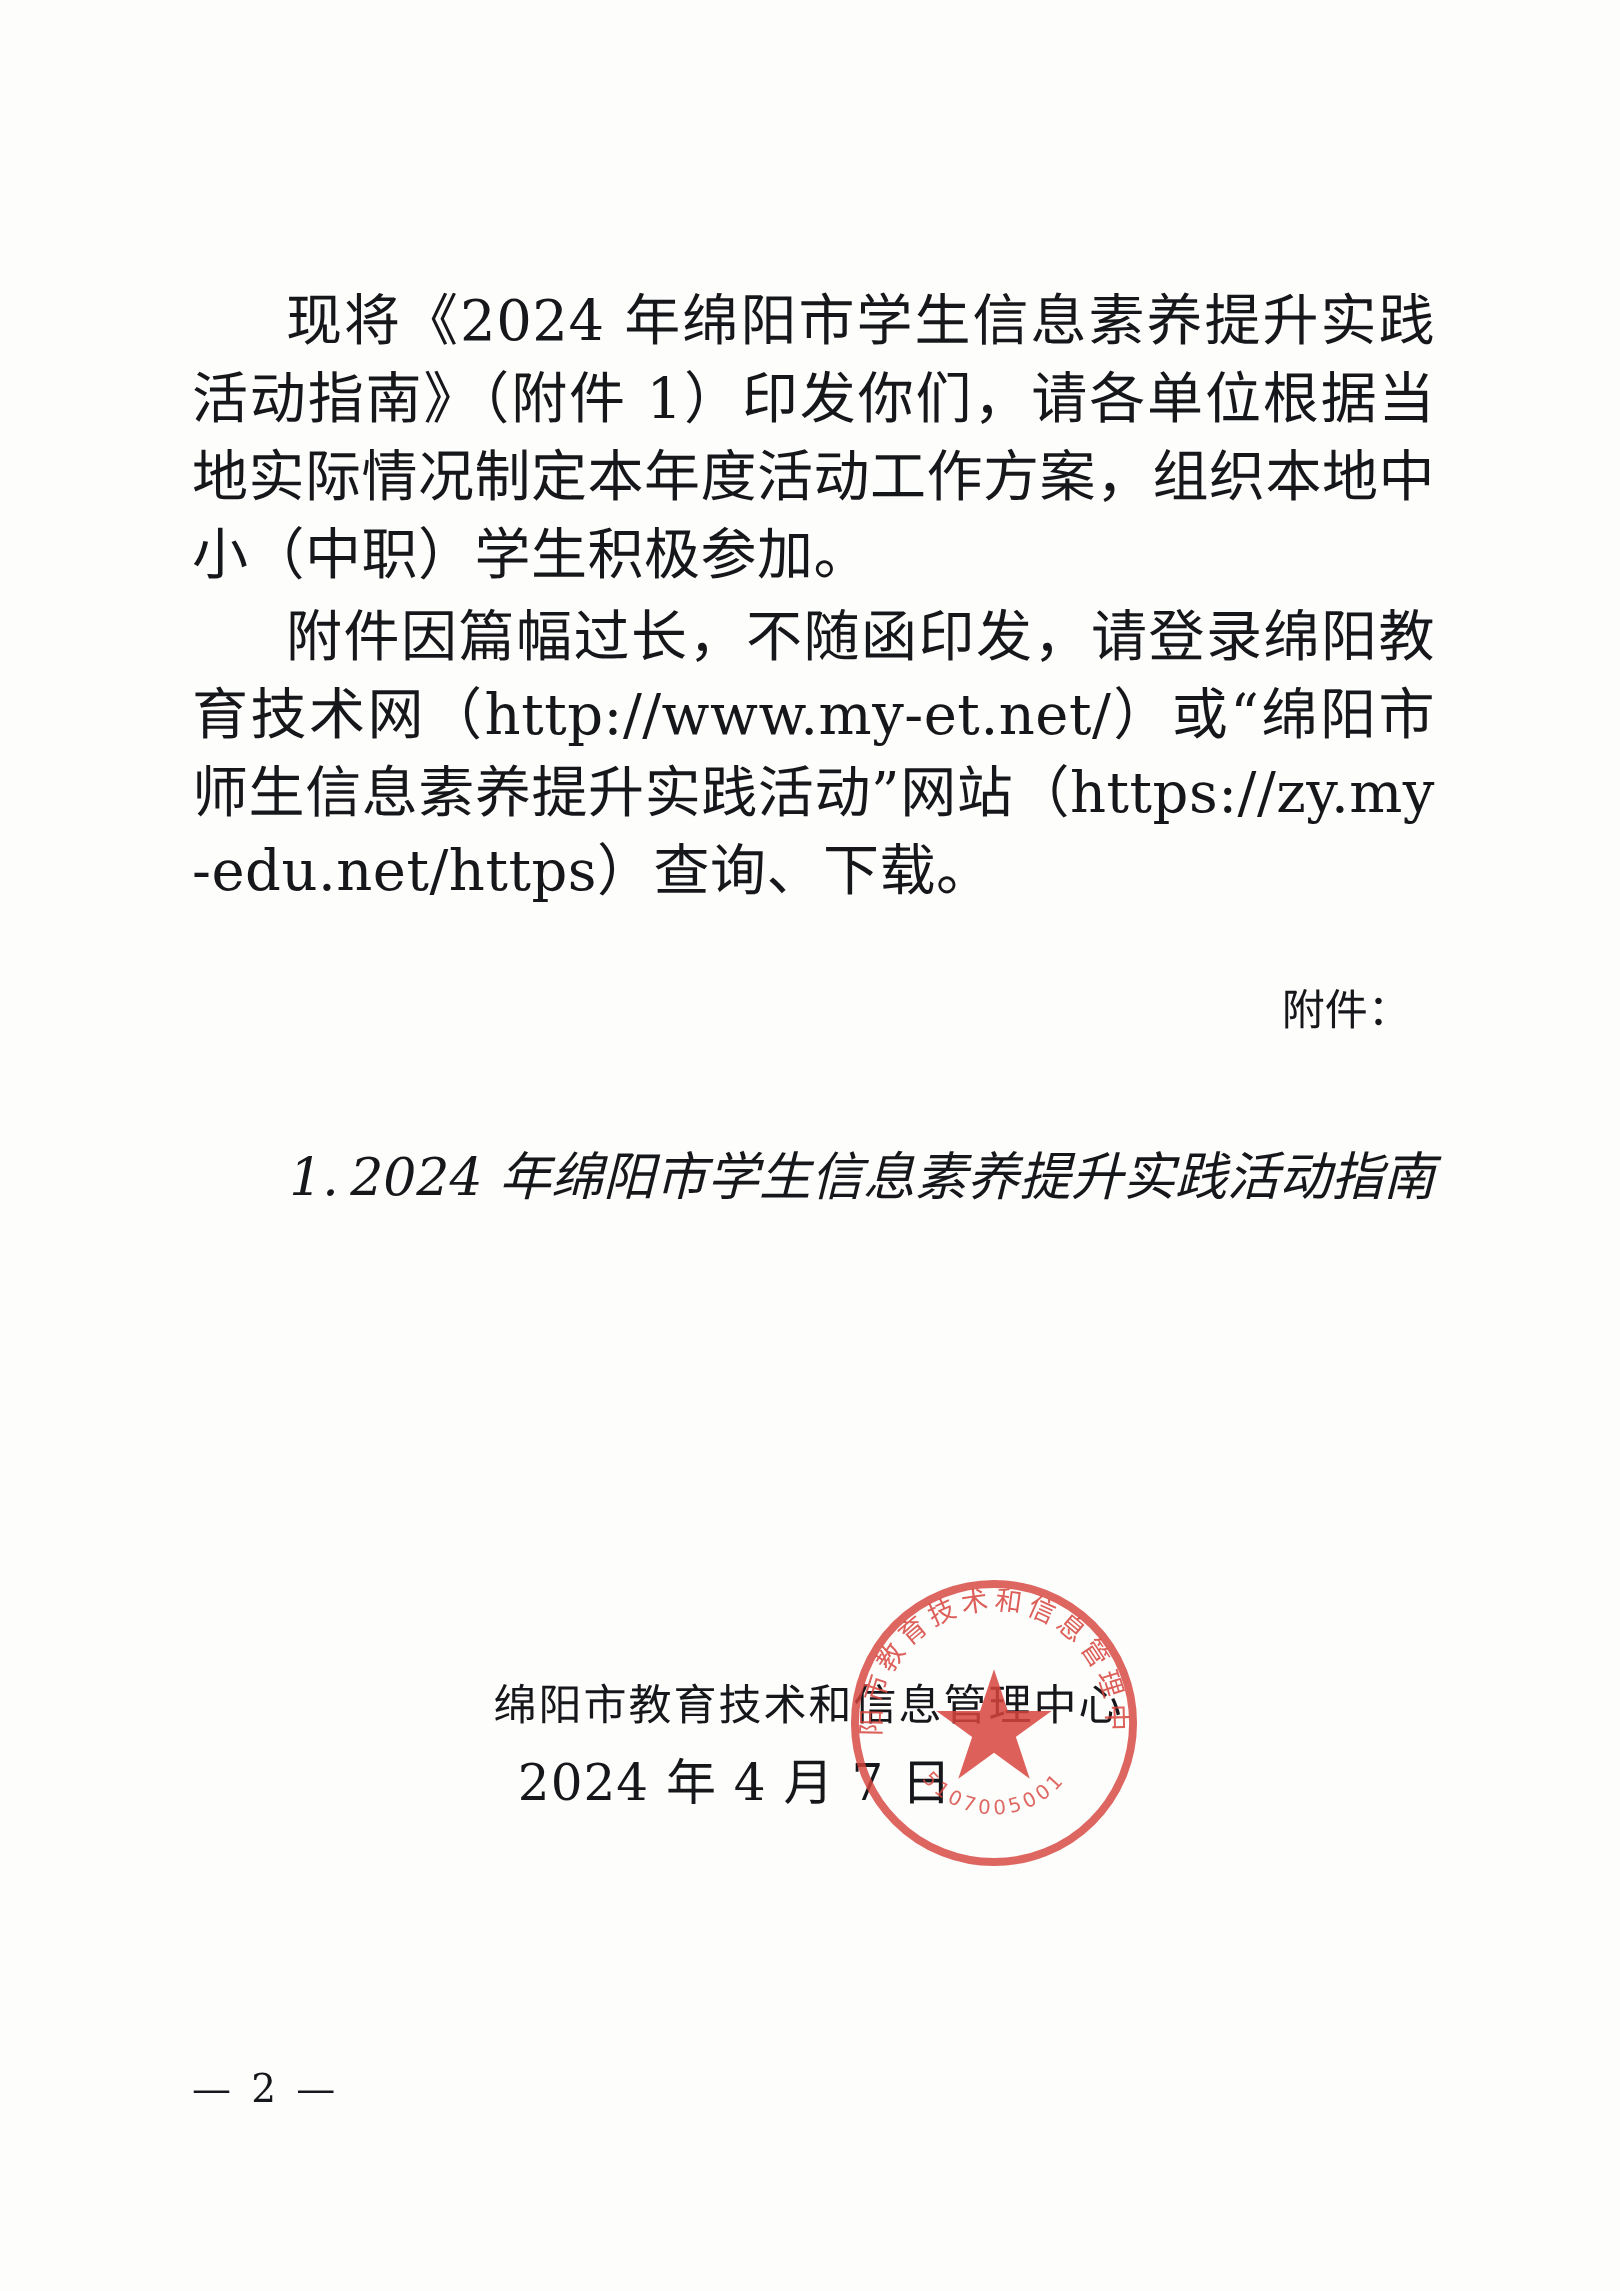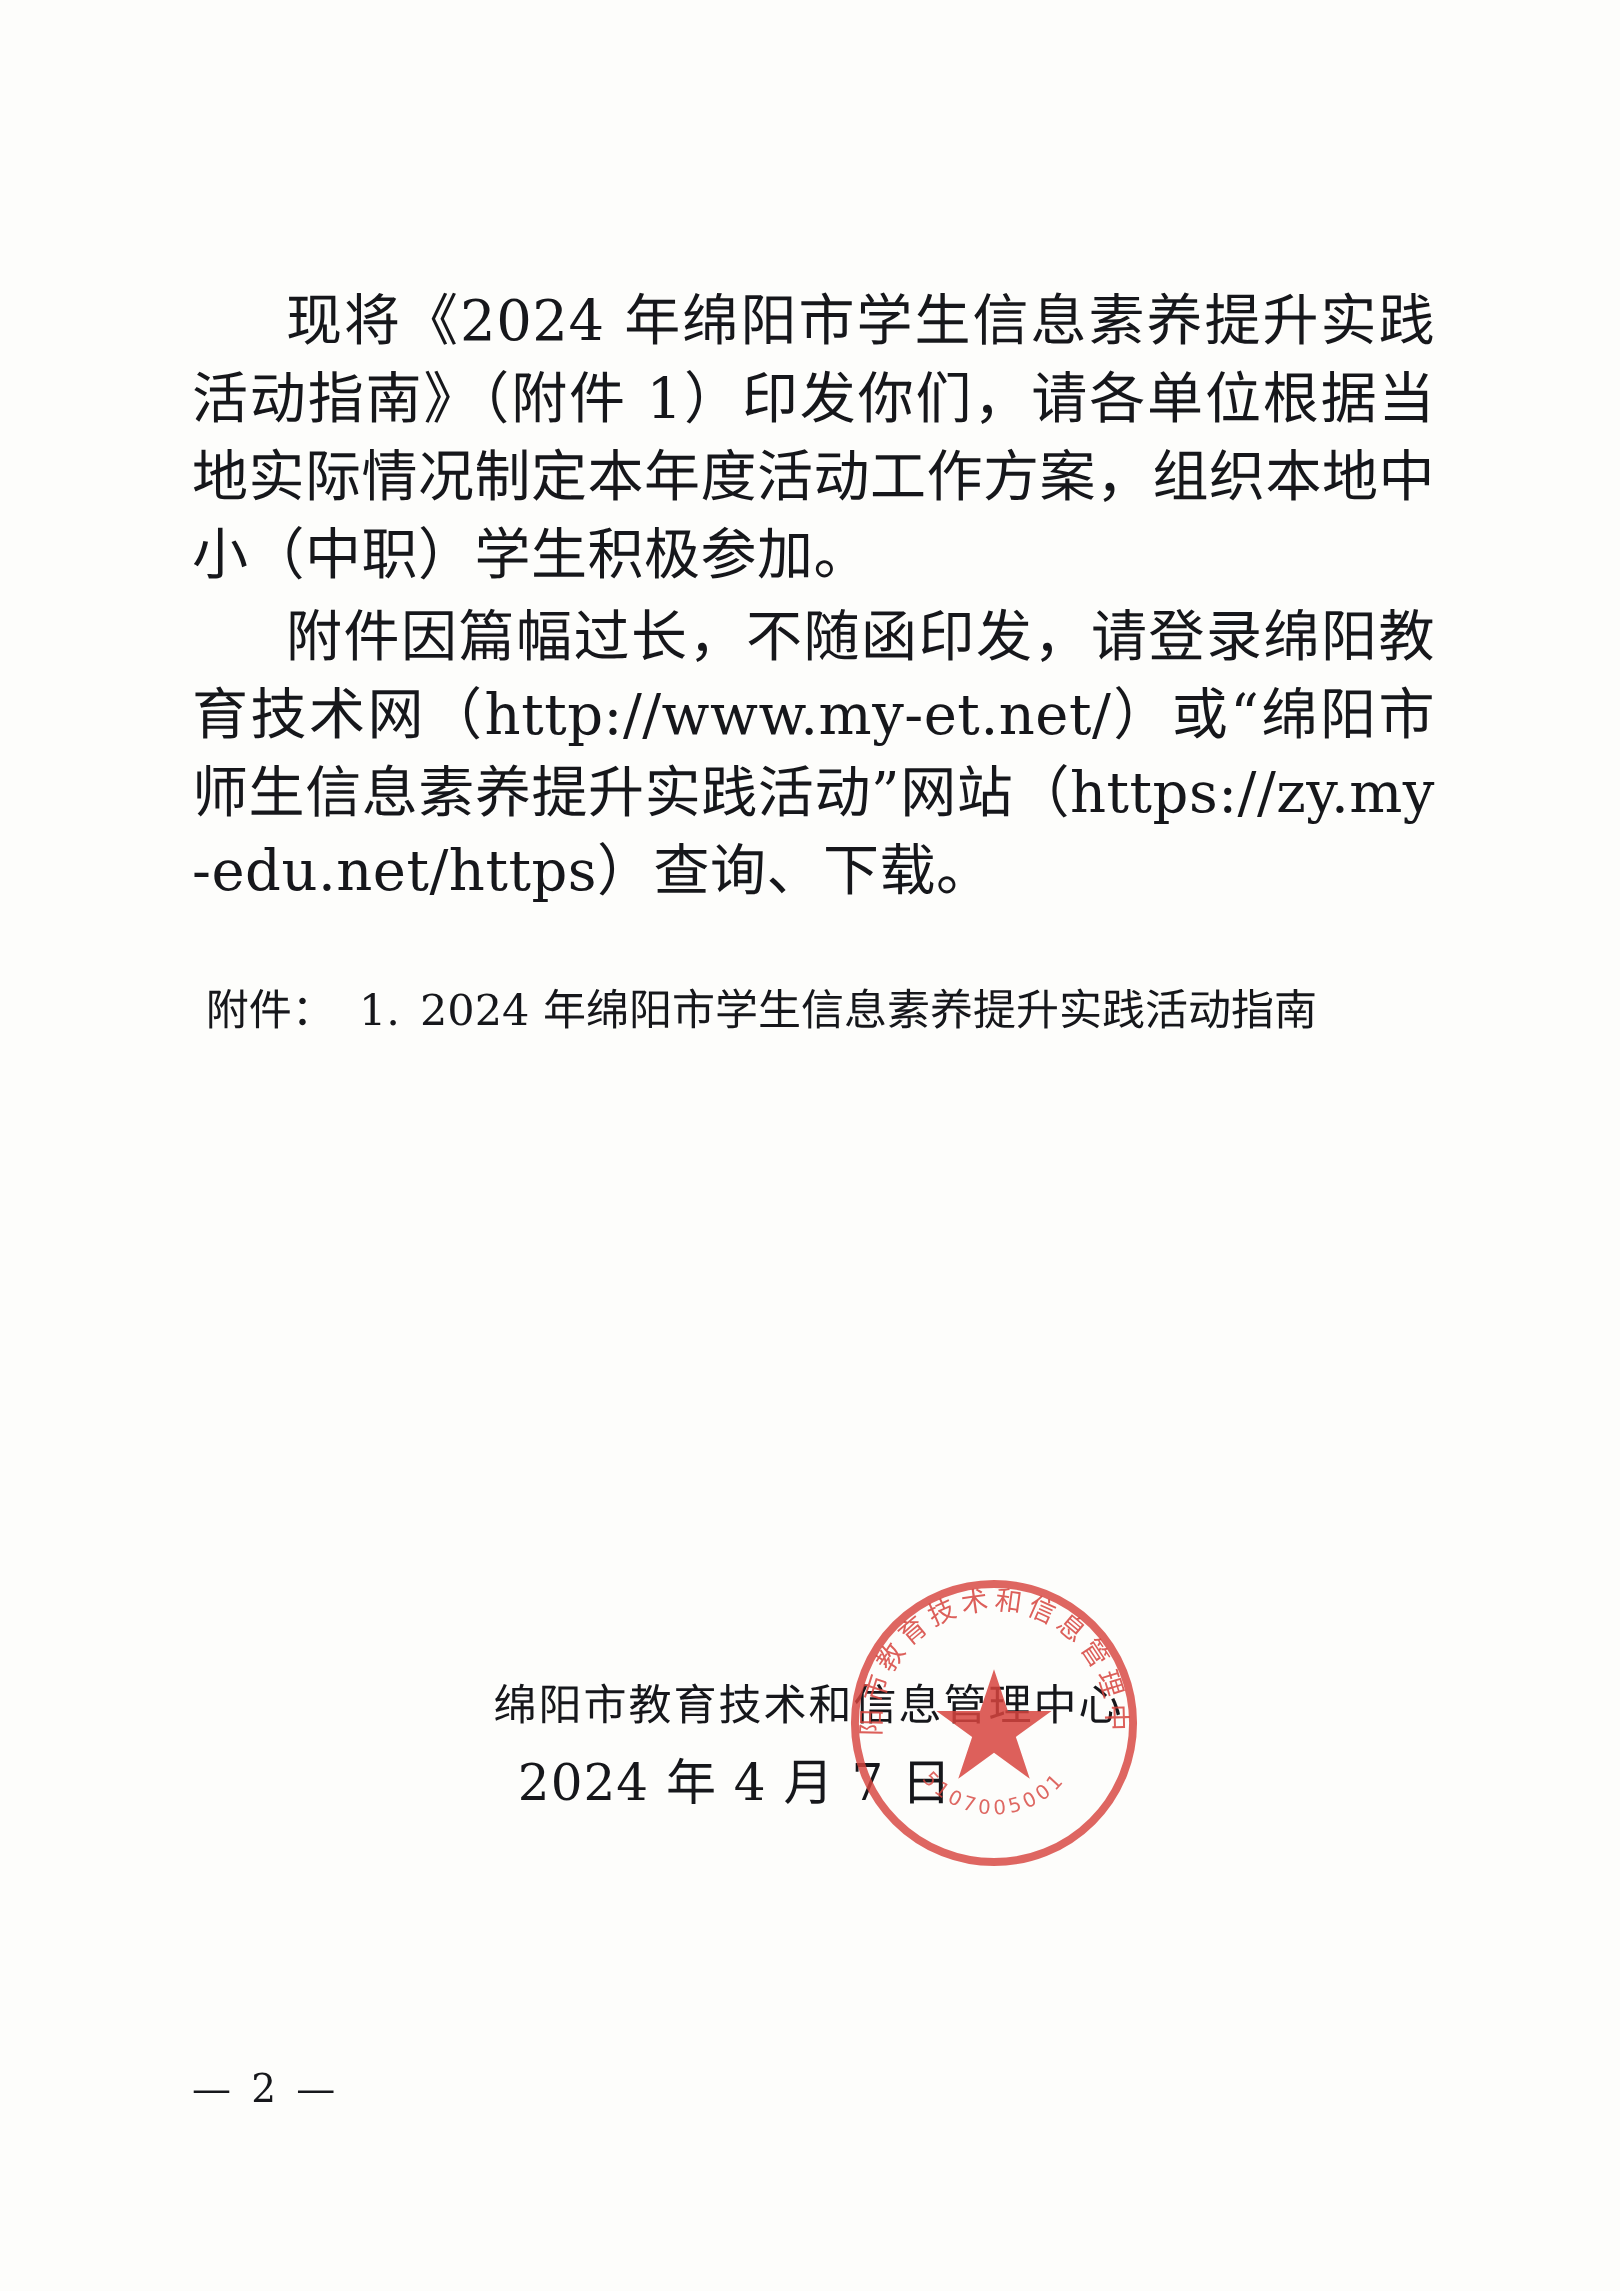--- a/index.html
+++ b/index.html
@@ -35,42 +35,43 @@
     margin: 0 0 3.9px 0;
     white-space: pre-wrap;
     word-break: break-all;
   }
   .para.indent {
     text-indent: 94px;
   }
   .attach-block {
     margin-top: 61px;
     display: flex;
-    flex-direction: row;
+    flex-direction: column;
     align-items: flex-end;
   }
   .attach-label {
     font-size: 43px;
     line-height: 78px;
     width: 167px;
     flex: 0 0 167px;
     padding-left: 13.7px;
     box-sizing: border-box;
   }
   .attach-items {
     flex: 1 1 auto;
   }
   .attach-item {
-    font-size: 43px;
+    font-size: 52px;
     line-height: 78px;
     text-indent: 0;
     padding-left: 61px;
     text-align: justify;
     text-justify: inter-character;
     word-break: break-all;
+    font-style: italic;
   }
   .attach-item .num {
     margin-left: -61px;
     display: inline-block;
     width: 61px;
   }
   .signature {
     position: absolute;
     left: 192px;
     top: 1666px;

